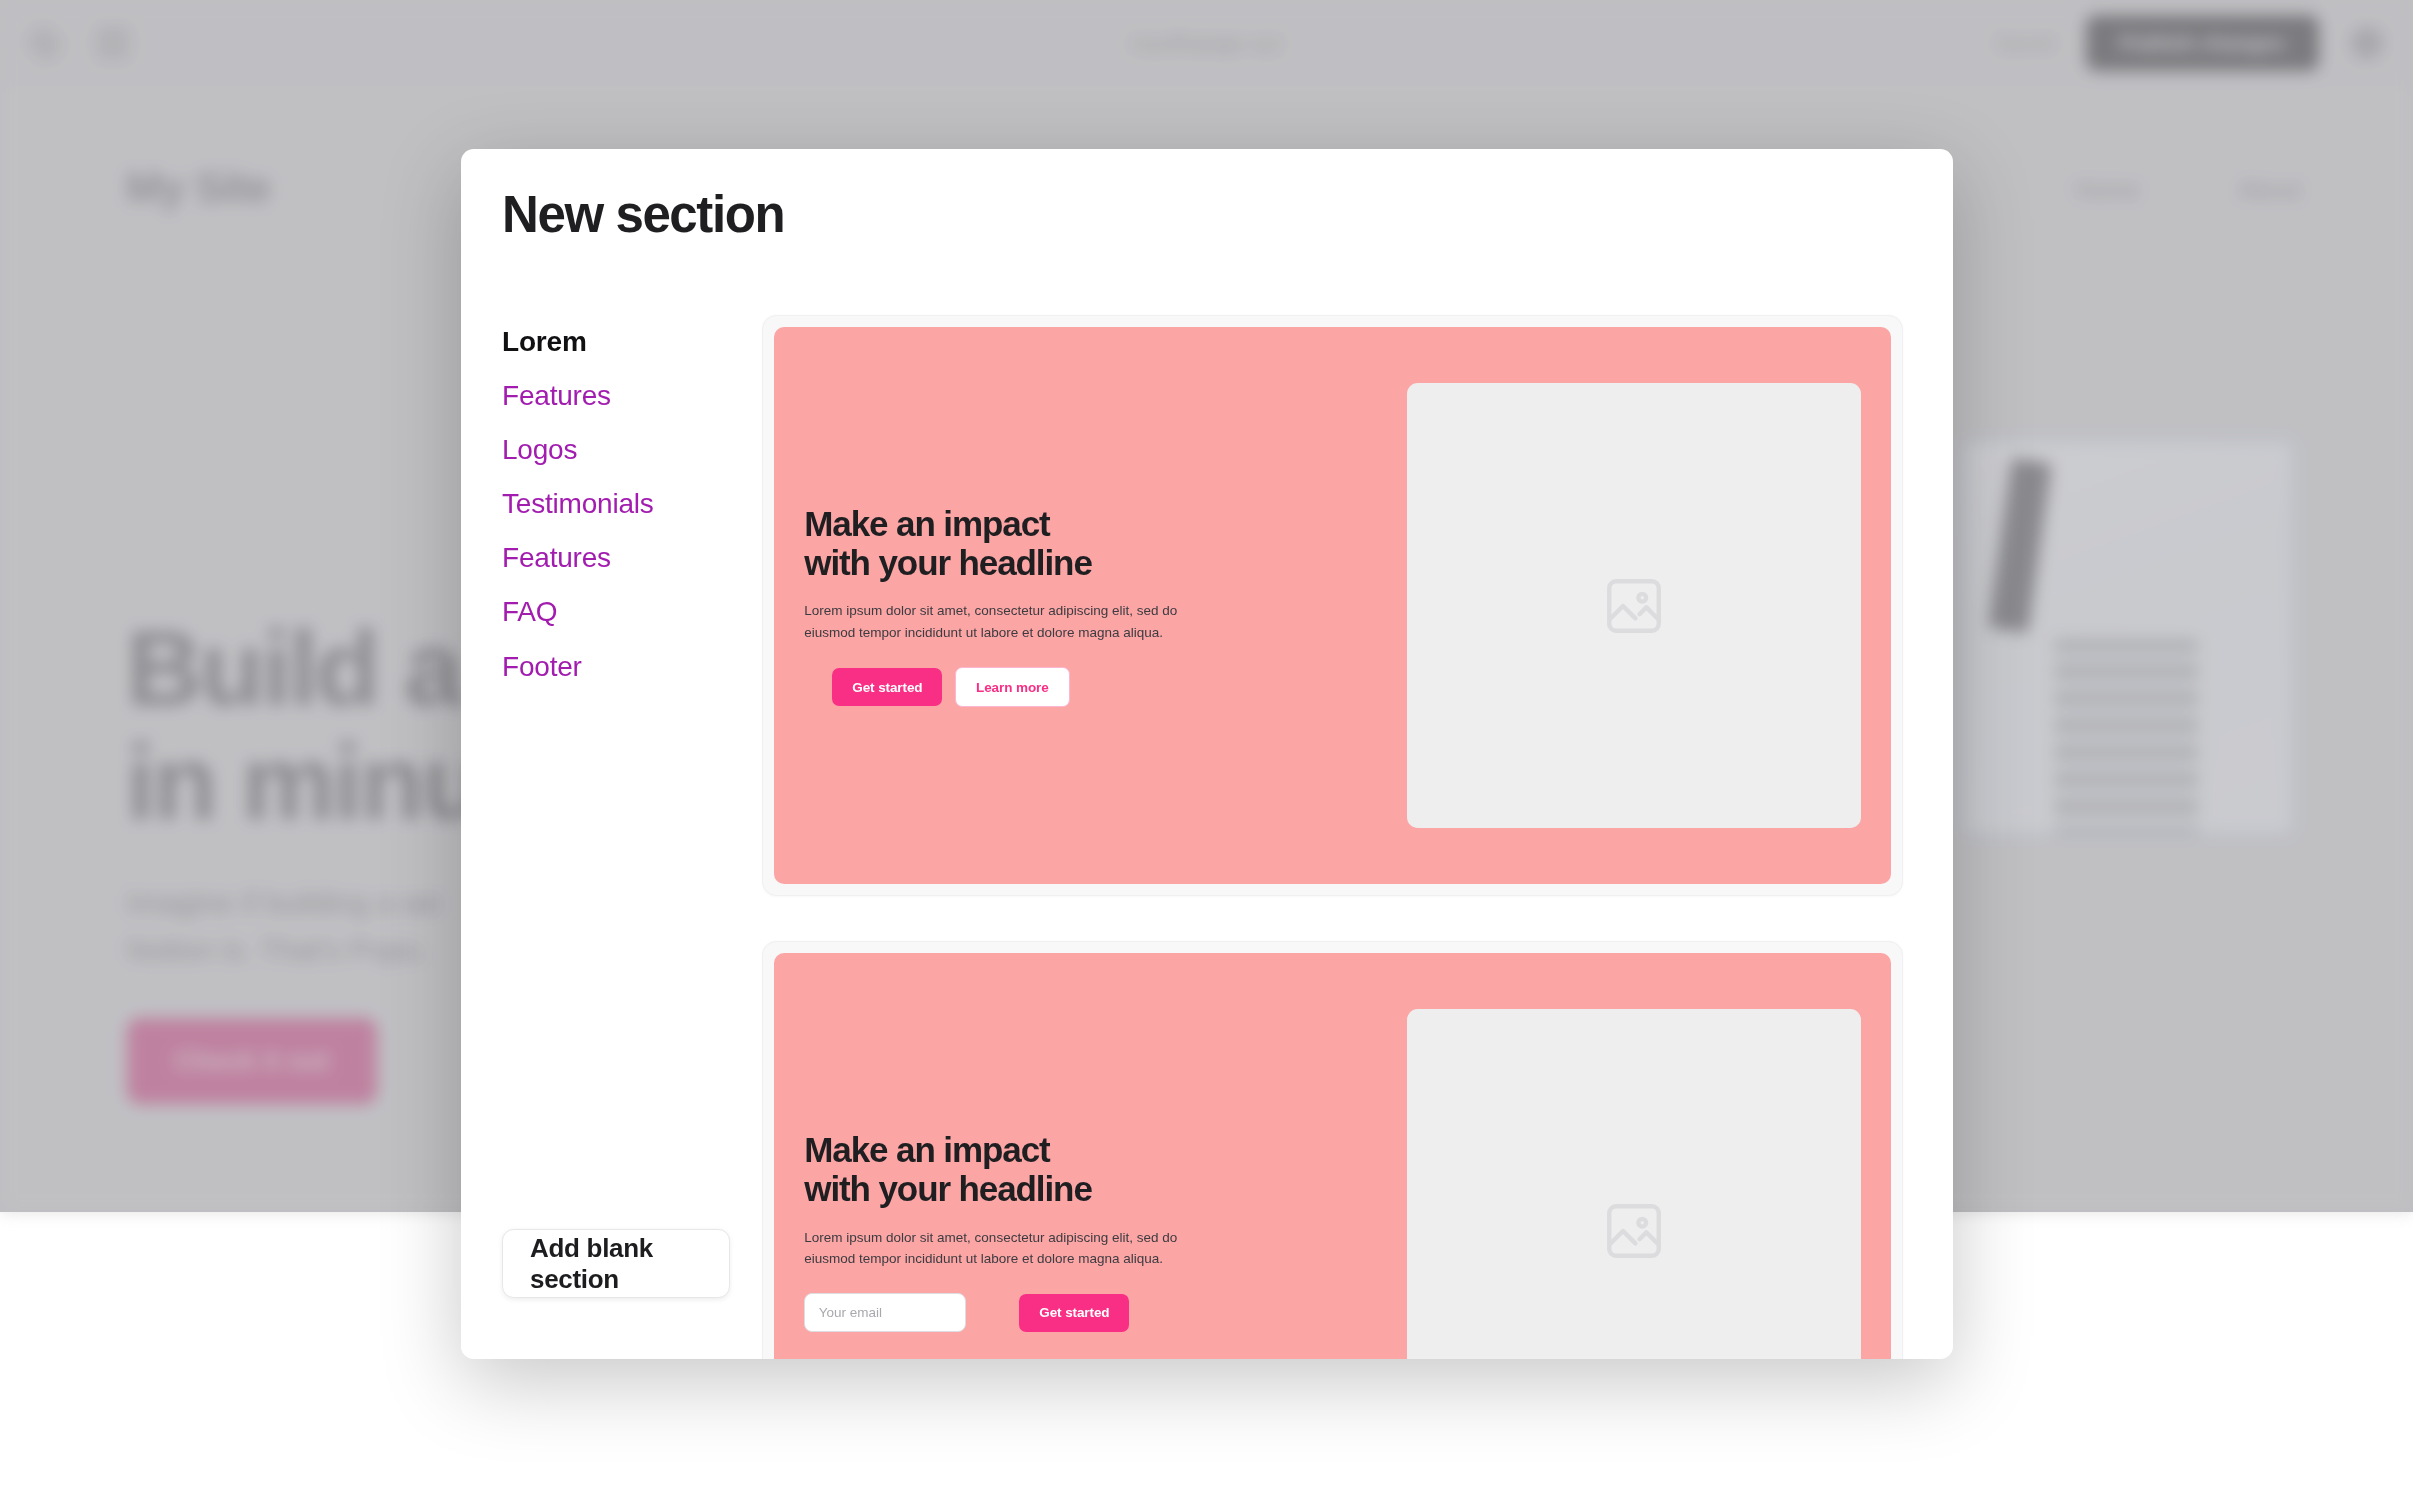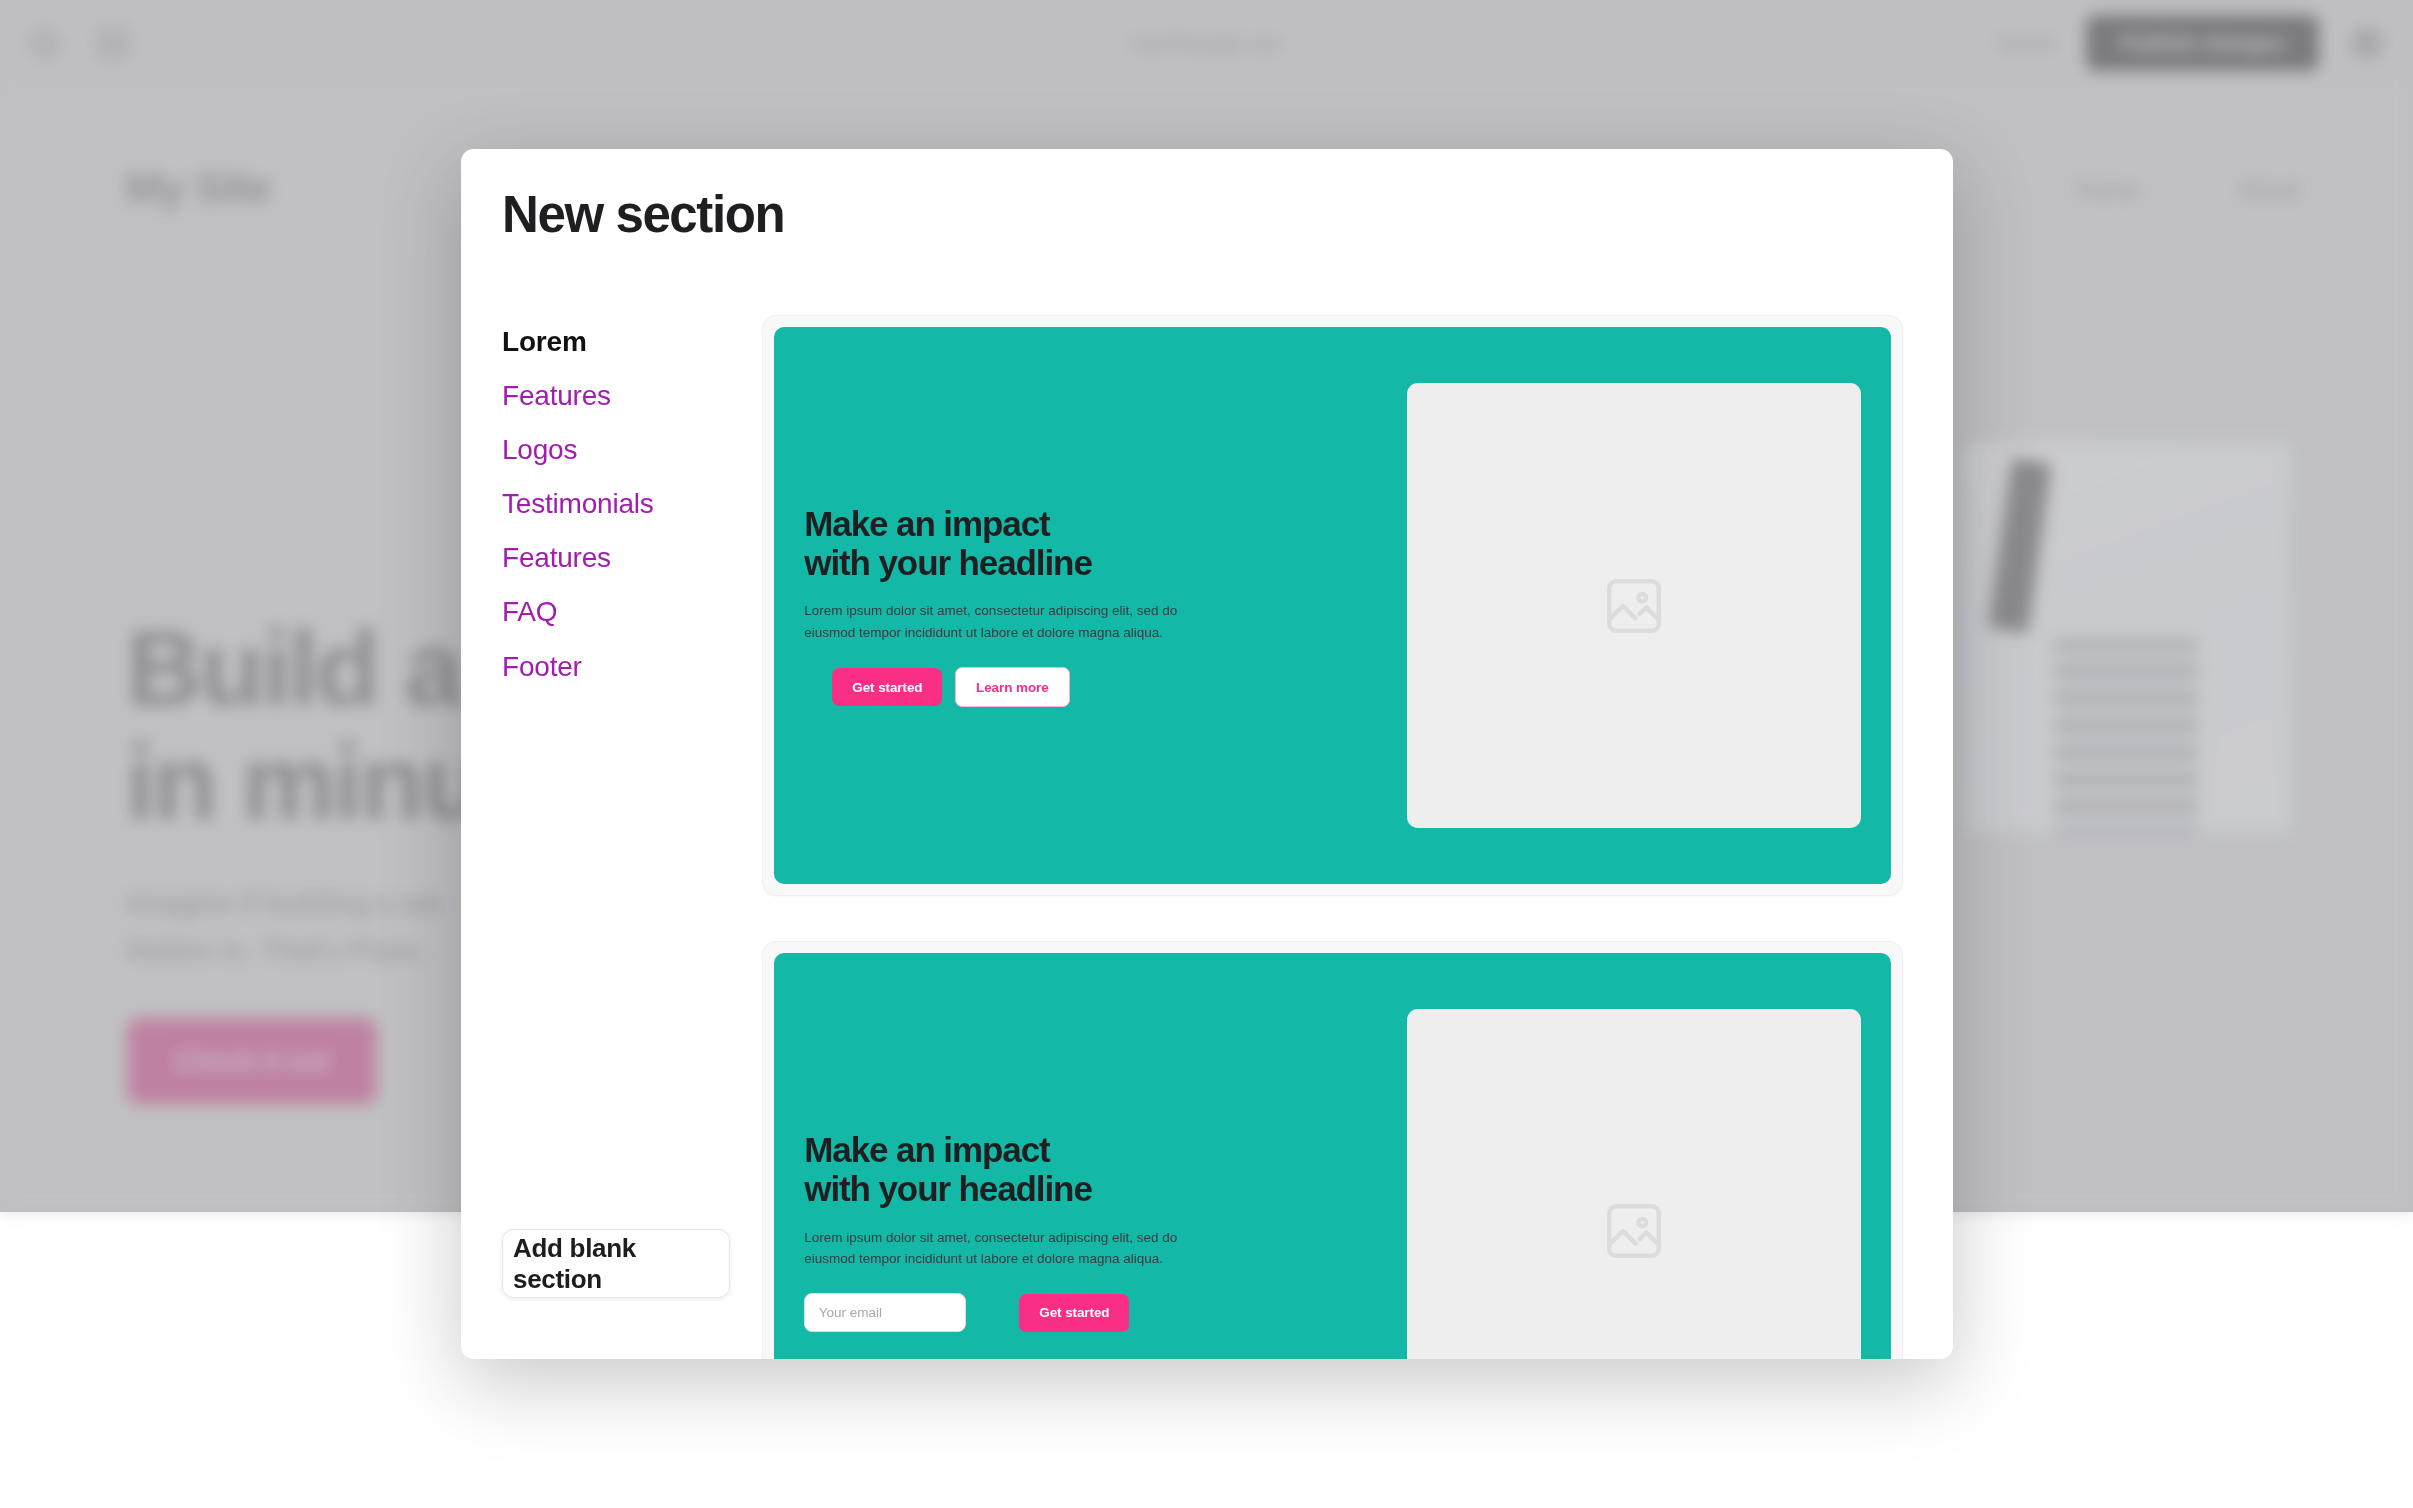--- a/index.html
+++ b/index.html
@@ -206,21 +206,21 @@
     cursor: pointer;
     letter-spacing: -0.2px;
   }
   .side-item.active { font-weight: bold; color: #111113; }
 
   .add-blank {
     position: absolute;
     left: 41px;
     bottom: 61px;
     height: 69px;
-    padding: 0 10px;
+    padding: 0 27px;
     background: #ffffff;
     border: 0.9px solid #e7e7ea;
     border-radius: 11.7px;
     box-shadow: 0 1.8px 5.4px rgba(0,0,0,.07);
     font-size: 26px;
     font-weight: bold;
     color: #1d1d20;
     letter-spacing: -0.3px;
     display: flex;
     align-items: center;
@@ -236,21 +236,21 @@
 
   .tpl-wrap {
     background: #f8f8f9;
     border: 0.9px solid #f0f0f2;
     border-radius: 14.4px;
     padding: 10.8px;
     margin-bottom: 45px;
     box-shadow: 0 0.9px 2.7px rgba(0,0,0,.03);
   }
   .tpl-card {
-    background: #14b8a6;
+    background: #fca5a5;
     border-radius: 10px;
     height: 557px;
     display: flex;
     align-items: center;
     padding: 0 30.5px;
     overflow: hidden;
     position: relative;
   }
 
   .tpl-left {

